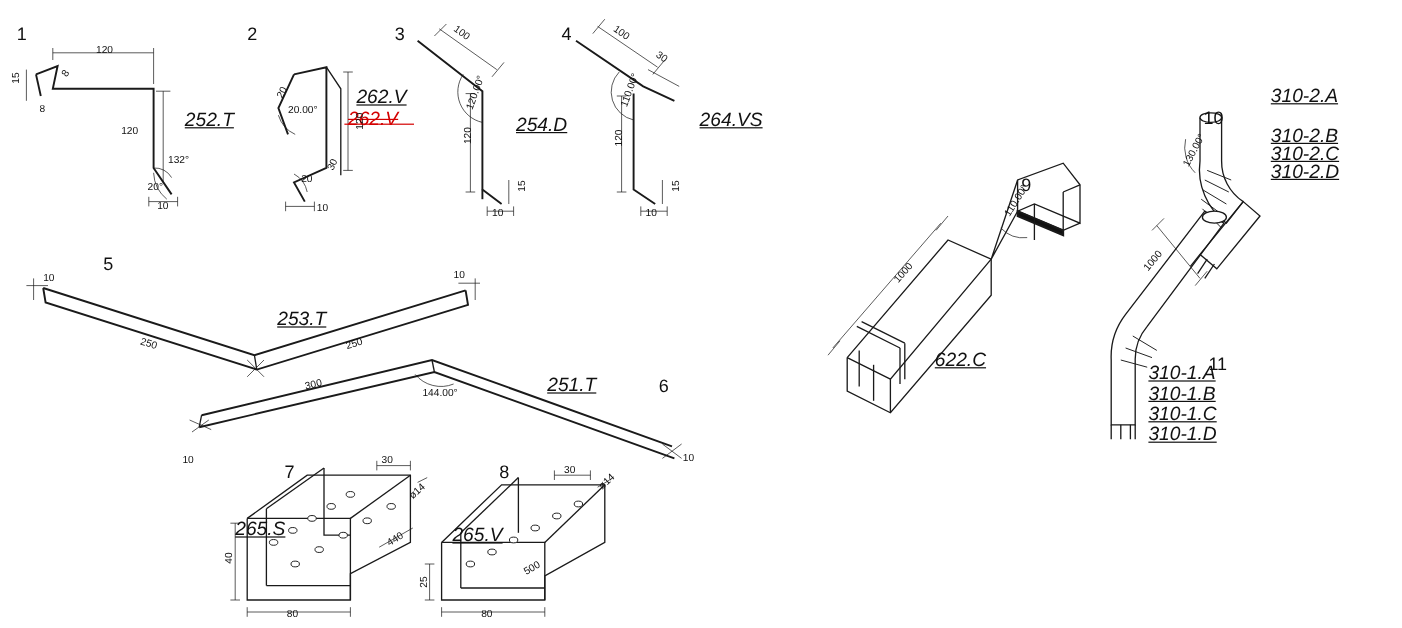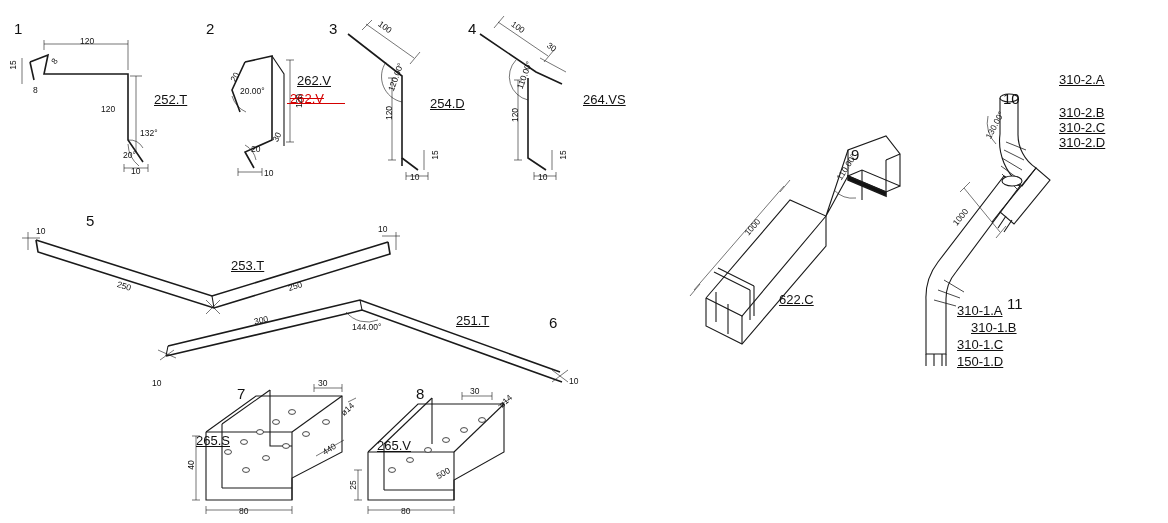--- a/index.html
+++ b/index.html
@@ -13,21 +13,22 @@
   }
   #sheet{position:absolute;left:0;top:0;width:1168px;height:523px;}
   .num{
     position:absolute;
     font-size:15px;
     font-family:"Liberation Sans", sans-serif;
     color:#111;
   }
   .code{
     position:absolute;
-    font-size:13px;
+    font-size:16px;
+    font-style:italic;
     text-decoration:underline;
     color:#111;
     white-space:nowrap;
   }
   .code.strike{
     color:#d40000;
     text-decoration:line-through;
   }
   .dim{
     position:absolute;
@@ -272,23 +273,23 @@
   <div class="code" style="left:196px;top:433px;">265.S</div>
   <div class="code" style="left:353px;top:438px;margin-left:24px;">265.V</div>
   <div class="code" style="left:779px;top:292px;">622.C</div>
 
   <div class="code" style="left:1059px;top:72px;">310-2.A</div>
   <div class="code" style="left:1059px;top:105px;">310-2.B</div>
   <div class="code" style="left:1059px;top:120px;">310-2.C</div>
   <div class="code" style="left:1059px;top:135px;">310-2.D</div>
 
   <div class="code" style="left:957px;top:303px;">310-1.A</div>
-  <div class="code" style="left:957px;top:320px;margin-left:14px;">310-1.B</div>
+  <div class="code" style="left:957px;top:320px;">310-1.B</div>
   <div class="code" style="left:957px;top:337px;">310-1.C</div>
-  <div class="code" style="left:957px;top:354px;">150-1.D</div>
+  <div class="code" style="left:957px;top:354px;">310-1.D</div>
 
   <div class="dim" style="left:80px;top:36px;">120</div>
   <div class="dim" style="left:101px;top:104px;">120</div>
   <div class="dim" style="left:8px;top:60px;transform:rotate(-90deg);">15</div>
   <div class="dim" style="left:52px;top:56px;transform:rotate(-55deg);">8</div>
   <div class="dim" style="left:33px;top:85px;">8</div>
   <div class="dim" style="left:140px;top:128px;">132°</div>
   <div class="dim" style="left:123px;top:150px;">20°</div>
   <div class="dim" style="left:131px;top:166px;">10</div>
 

